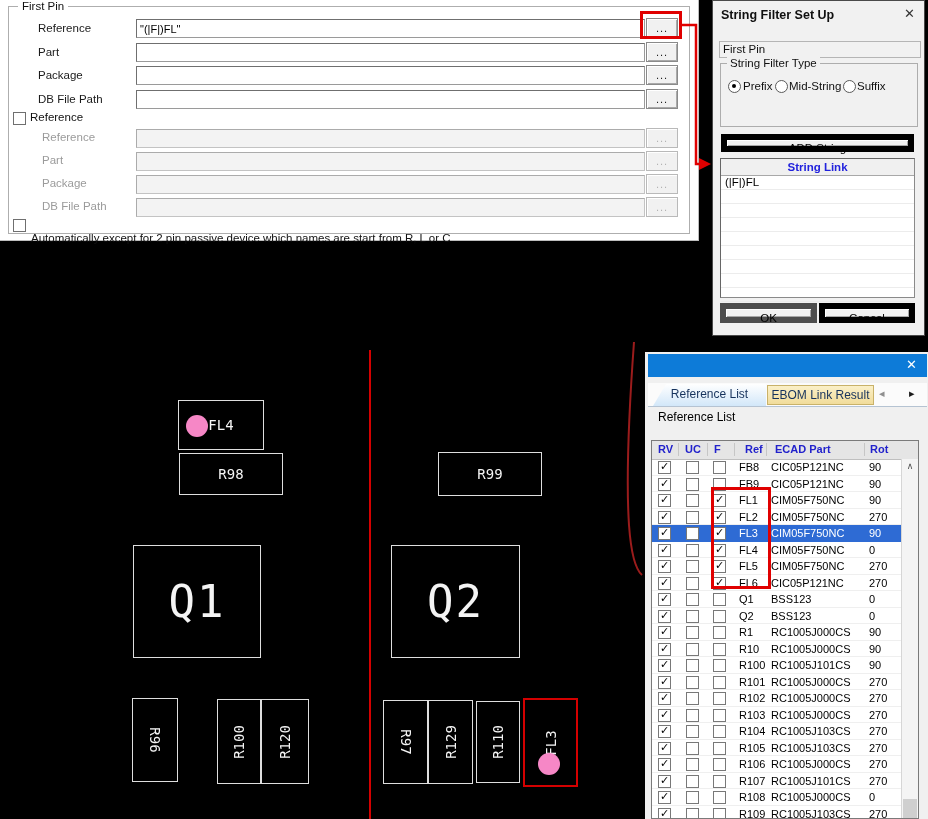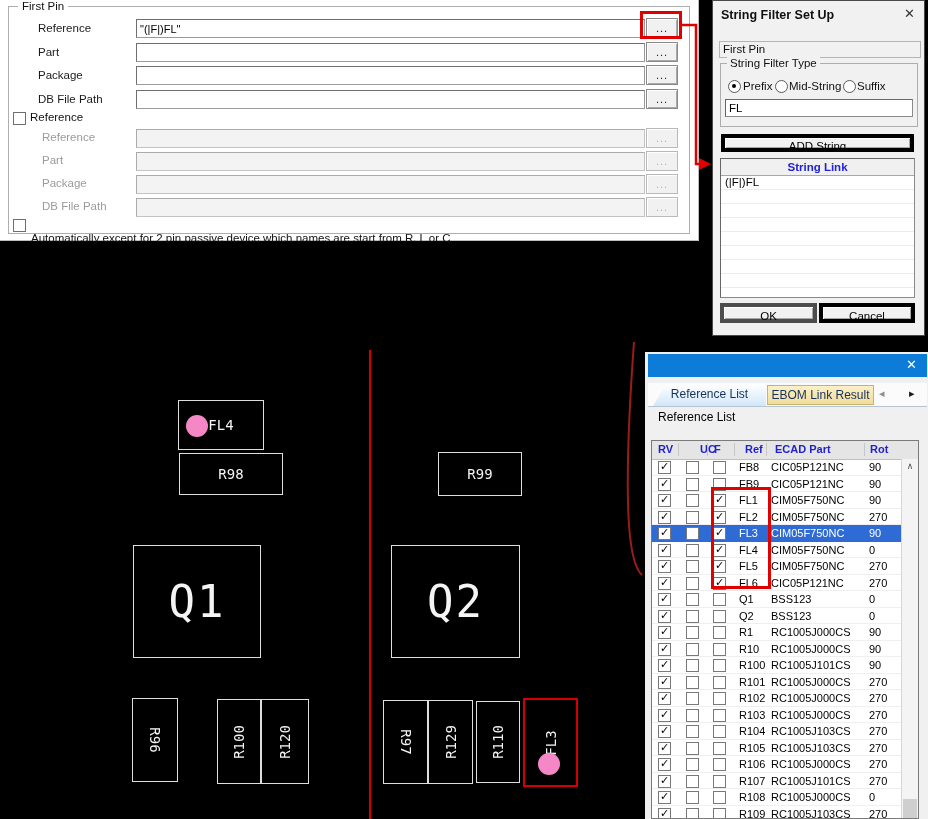--- a/index.html
+++ b/index.html
@@ -35,21 +35,21 @@
   #dlg-section{position:absolute;left:6px;top:40px;width:197px;height:15px;border:1px solid #b5b5b5;
                font-size:11.5px;color:#111;padding-left:3px;line-height:15px;background:#f1f1f1}
   #dlg-typegroup{position:absolute;left:7px;top:62px;width:196px;height:62px;border:1px solid #adadad}
   #dlg-typegroup-label{position:absolute;left:14px;top:56px;background:#f1f1f1;padding:0 3px;font-size:11.5px;color:#111}
   .radio{position:absolute;width:11px;height:11px;border:1px solid #5a5a5a;border-radius:50%;background:#fff}
   .radio.on::after{content:"";position:absolute;left:2.5px;top:2.5px;width:4px;height:4px;border-radius:50%;background:#000}
   .radio-label{position:absolute;font-size:11.5px;color:#111}
   #dlg-input{position:absolute;left:12px;top:98px;width:180px;height:14px;background:#fff;
              border:1px solid #8a8a8a;border-top-color:#666;border-left-color:#666;
              font-size:11.5px;padding:1px 3px;font-family:"Liberation Sans",sans-serif}
-  .dlg-btn{position:absolute;background:#f1f1f1;border:4px solid #000000;
+  .dlg-btn{position:absolute;background:#f1f1f1;border:6px solid #000000;
            box-shadow:inset 1px 1px 0 #fff,inset -1px -1px 0 #a6a6a6;
            font-size:11.5px;color:#000;text-align:center;font-family:"Liberation Sans",sans-serif;padding:0}
   #dlg-add{left:8px;top:133px;width:193px;height:18px;line-height:17px}
   #dlg-list{position:absolute;left:7px;top:157px;width:195px;height:140px;background:#fff;
             border:1px solid #8a8a8a;border-top-color:#666;border-left-color:#666;box-sizing:border-box}
   #dlg-list-header{height:16px;background:#f0f0f0;border-bottom:1px solid #a8a8a8;
                    text-align:center;font-size:11.5px;font-weight:600;color:#2222dd;line-height:16px}
   .sitem{height:13px;border-bottom:1px solid #ececec;font-size:11.5px;color:#000;padding-left:4px;line-height:13px}
   #dlg-ok{left:7px;top:302px;width:97px;height:20px;line-height:19px;border-color:#4d4d4d}
   #dlg-cancel{left:106px;top:302px;width:96px;height:20px;line-height:19px}
@@ -114,21 +114,21 @@
     </div>
     <div class="comp" style="left: 132px; top: 458px; width: 46px; height: 84px;">
       <span class="clabel cw">R96</span>
     </div>
     <div class="comp" style="left: 217px; top: 459px; width: 44px; height: 85px;">
       <span class="clabel ccw">R100</span>
     </div>
     <div class="comp" style="left: 261px; top: 459px; width: 48px; height: 85px;">
       <span class="clabel ccw">R120</span>
     </div>
-    <div class="comp" style="left: 438px; top: 212px; width: 84px; height: 44px;">
+    <div class="comp" style="left: 438px; top: 212px; width: 104px; height: 44px;">
       <span class="clabel">R99</span>
     </div>
     <div class="comp big" style="left: 391px; top: 305px; width: 129px; height: 113px;">
       <span class="clabel">Q2</span>
     </div>
     <div class="comp" style="left: 383px; top: 460px; width: 45px; height: 84px;">
       <span class="clabel cw">R97</span>
     </div>
     <div class="comp" style="left: 428px; top: 460px; width: 45px; height: 84px;">
       <span class="clabel ccw">R129</span>
@@ -196,21 +196,20 @@
   <div id="dlg-typegroup"></div>
   <div id="dlg-typegroup-label">String Filter Type</div>
 
   <span class="radio on" style="left:15px;top:79px"></span>
   <span class="radio-label" style="left:30px;top:79px">Prefix</span>
   <span class="radio" style="left:62px;top:79px"></span>
   <span class="radio-label" style="left:76px;top:79px">Mid-String</span>
   <span class="radio" style="left:130px;top:79px"></span>
   <span class="radio-label" style="left:144px;top:79px">Suffix</span>
 
-  <input id="dlg-input" value="FL" style="">
 
   <button class="dlg-btn" id="dlg-add">ADD String</button>
 
   <div id="dlg-list">
     <div id="dlg-list-header">String Link</div>
   <div class="sitem">(|F|)FL</div>
       <div class="sitem"></div>
       <div class="sitem"></div>
       <div class="sitem"></div>
       <div class="sitem"></div>
@@ -233,21 +232,21 @@
     <div id="tab-active">Reference List</div>
     <div id="tab-ebom">EBOM Link Result</div>
     <span class="tab-arrow" id="tab-arrow-left">◂</span>
     <span class="tab-arrow" id="tab-arrow-right">▸</span>
   </div>
   <div id="ref-section-label">Reference List</div>
 
   <div id="ref-table">
     <div id="ref-thead">
       <span class="hcell" style="left:6px">RV</span>
-      <span class="hcell" style="left:48px">UC</span>
+      <span class="hcell" style="left:33px">UC</span>
       <span class="hcell" style="left:62px">F</span>
       <span class="hcell" style="left:93px">Ref</span>
       <span class="hcell" style="left:123px">ECAD Part</span>
       <span class="hcell" style="left:218px">Rot</span>
       <span class="hsep" style="left:26px"></span>
         <span class="hsep" style="left:55px"></span>
       <span class="hsep" style="left:82px"></span>
         <span class="hsep" style="left:114px"></span>
       <span class="hsep" style="left:212px"></span>
     </div>

